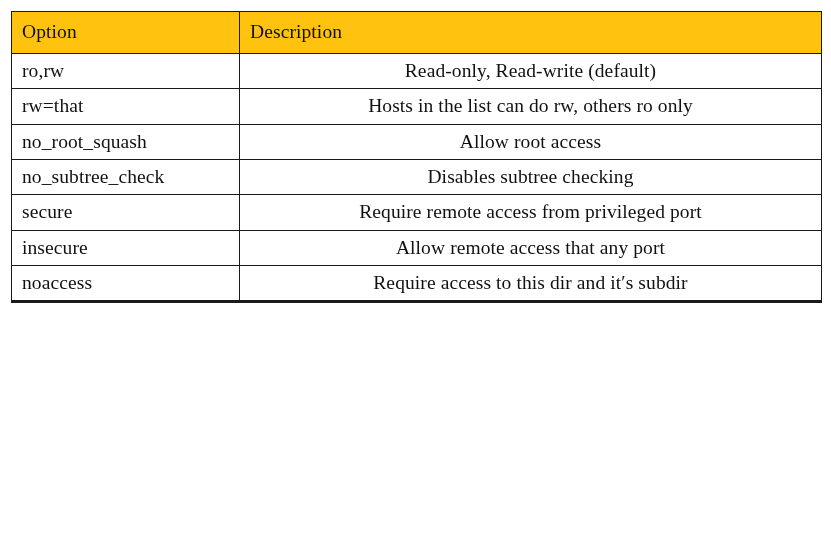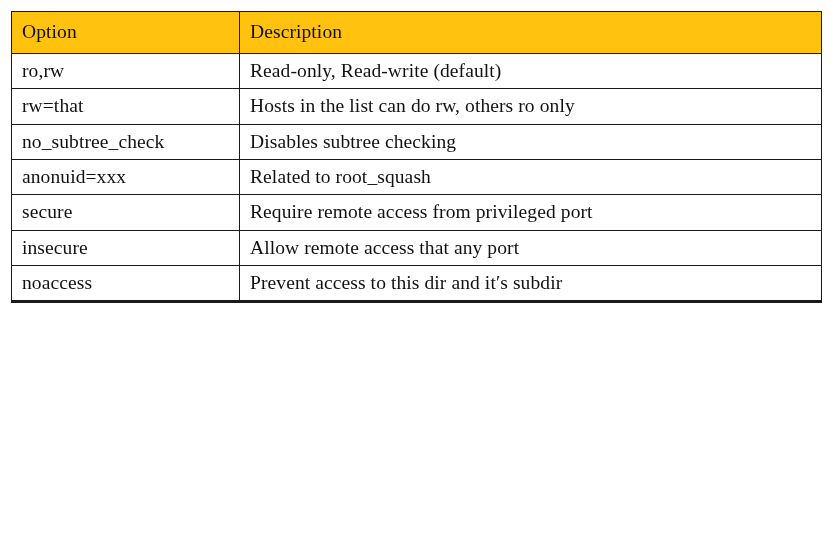--- a/index.html
+++ b/index.html
@@ -67,21 +67,21 @@
 
   table.options-table tbody tr.tall td {
     height: 62px;
     vertical-align: middle;
   }
 
   table.options-table tbody tr:last-child td {
     border-bottom-width: 3.2px;
   }
 
-  .desc-line { display: block; }
+  .desc-line { display: block; text-align: center; }
 </style>
 </head>
 <body>
 
 <div class="page">
   <div class="table-wrap">
     <table class="options-table">
       <colgroup>
         <col class="col-option">
         <col class="col-desc">
@@ -99,45 +99,45 @@
               <span class="desc-line">Read-only, Read-write (default)</span>
             </td>
         </tr>
         <tr>
           <td>rw=that</td>
           <td>
               <span class="desc-line">Hosts in the list can do rw, others ro only</span>
             </td>
         </tr>
         <tr>
+          <td>no_root_squash</td>
+          <td>
+              <span class="desc-line">Allow root access</span>
+            </td>
+        </tr>
+        <tr>
           <td>no_subtree_check</td>
           <td>
               <span class="desc-line">Disables subtree checking</span>
-            </td>
-        </tr>
-        <tr>
-          <td>anonuid=xxx</td>
-          <td>
-              <span class="desc-line">Related to root_squash</span>
             </td>
         </tr>
         <tr>
           <td>secure</td>
           <td>
               <span class="desc-line">Require remote access from privileged port</span>
             </td>
         </tr>
         <tr>
           <td>insecure</td>
           <td>
               <span class="desc-line">Allow remote access that any port</span>
             </td>
         </tr>
         <tr>
           <td>noaccess</td>
           <td>
-              <span class="desc-line">Prevent access to this dir and it′s subdir</span>
+              <span class="desc-line">Require access to this dir and it′s subdir</span>
             </td>
         </tr>
       </tbody>
     </table>
   </div>
 </div>
 
 </body></html>

